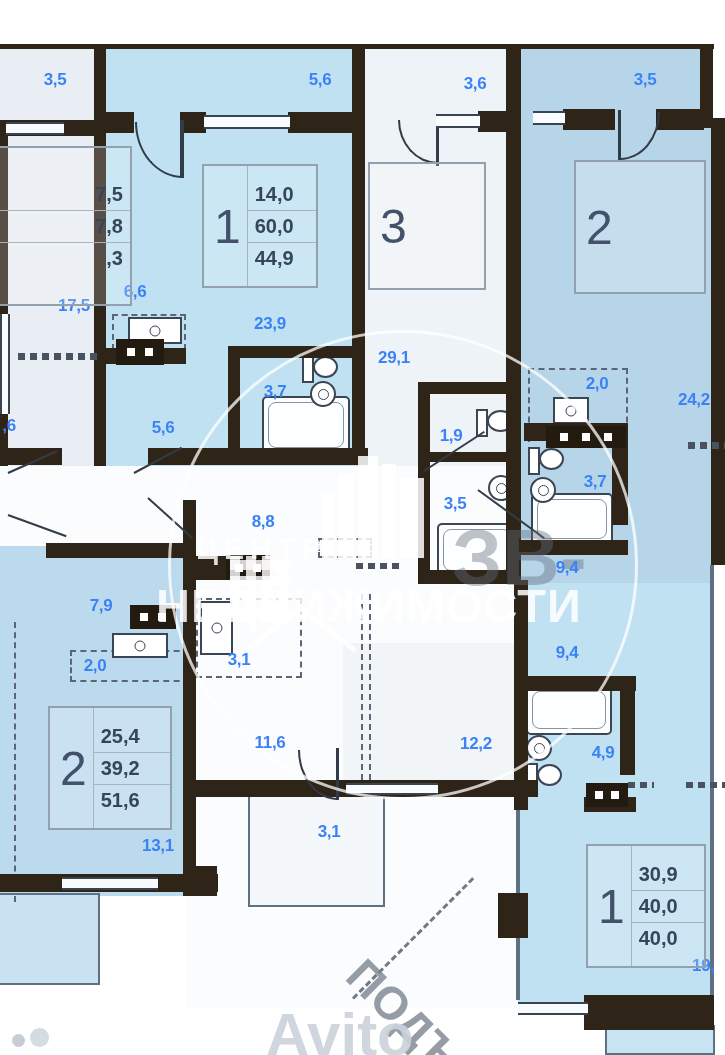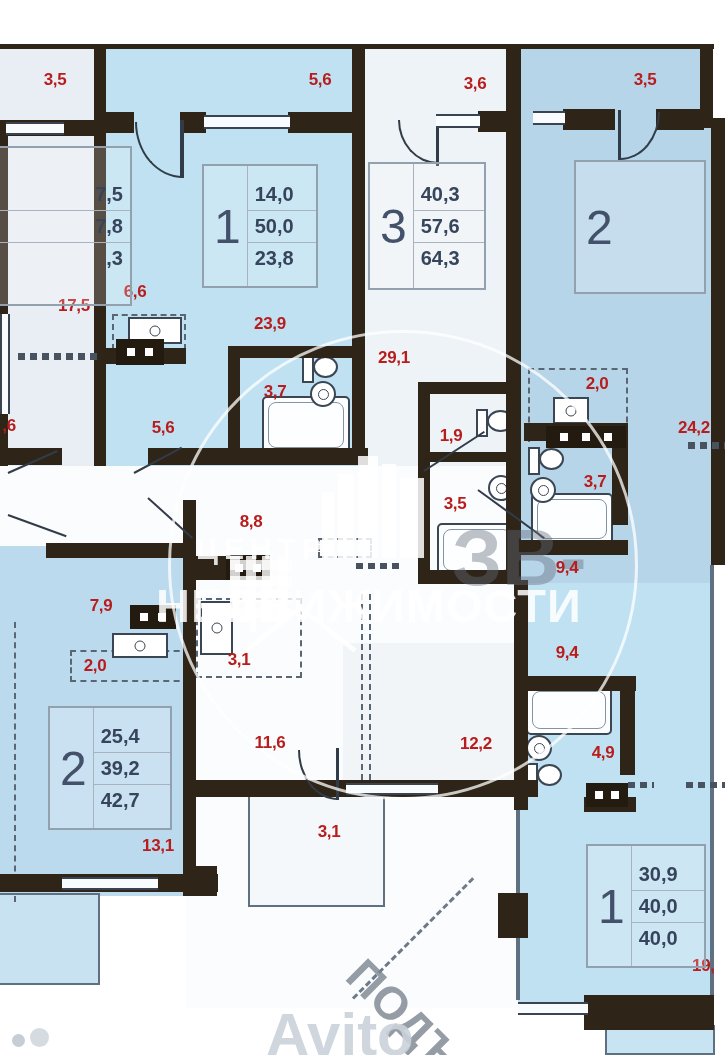--- a/index.html
+++ b/index.html
@@ -3,21 +3,21 @@
 <meta charset="utf-8">
 <style>
   html,body{margin:0;padding:0;background:#ffffff;}
   .plan{position:relative;width:725px;height:1055px;background:#ffffff;overflow:hidden;
         font-family:"Liberation Sans",sans-serif;}
   .rm{position:absolute;}
   .wl{position:absolute;background:#2e2417;z-index:10;}
   .tln{position:absolute;background:#5f7082;z-index:9;}
   .winh{position:absolute;background:#f9fcfe;border-top:2px solid #3a4450;border-bottom:2px solid #3a4450;box-sizing:border-box;z-index:12;}
   .winv{position:absolute;background:#f9fcfe;border-left:2px solid #3a4450;border-right:2px solid #3a4450;box-sizing:border-box;z-index:12;}
-  .lb{position:absolute;font-size:17px;font-weight:700;color:#b91c1c;letter-spacing:-0.3px;
+  .lb{position:absolute;font-size:17px;font-weight:700;color:#3b82f6;letter-spacing:-0.3px;
       text-align:center;white-space:nowrap;z-index:30;}
   .tub{position:absolute;background:#fdfeff;border:2px solid #3b4654;border-radius:5px;z-index:8;}
   .tub::after{content:"";position:absolute;left:4px;top:4px;right:4px;bottom:4px;border:1px solid #8494a2;border-radius:8px;}
   .snk{position:absolute;border:2px solid #3b4654;border-radius:50%;background:#fff;box-sizing:border-box;z-index:8;}
   .snk::after{content:"";position:absolute;left:25%;top:25%;width:45%;height:45%;border:1px solid #3b4654;border-radius:50%;}
   .wc{position:absolute;z-index:8;}
   .wc i{position:absolute;left:0;top:0;width:8px;height:100%;background:#fff;border:2px solid #3b4654;}
   .wc u{position:absolute;left:11px;top:1px;right:0;bottom:1px;background:#fff;border:2px solid #3b4654;border-radius:50%;}
   .ksnk{position:absolute;background:#fff;border:2px solid #3b4654;box-sizing:border-box;z-index:8;}
   .ksnk::after{content:"";position:absolute;width:9px;height:9px;border:1.5px solid #3b4654;border-radius:50%;left:50%;top:50%;transform:translate(-50%,-50%);}
@@ -200,24 +200,24 @@
   <div class="lb" style="left:42px;top:296px;width:64px;">17,5</div>
   <div class="lb" style="left:-8px;top:416px;width:34px;">,6</div>
   <div class="lb" style="left:108px;top:282px;width:54px;">6,6</div>
   <div class="lb" style="left:136px;top:418px;width:54px;">5,6</div>
   <div class="lb" style="left:238px;top:314px;width:64px;">23,9</div>
   <div class="lb" style="left:248px;top:382px;width:54px;">3,7</div>
   <div class="lb" style="left:362px;top:348px;width:64px;">29,1</div>
   <div class="lb" style="left:424px;top:426px;width:54px;">1,9</div>
   <div class="lb" style="left:428px;top:494px;width:54px;">3,5</div>
   <div class="lb" style="left:570px;top:374px;width:54px;">2,0</div>
-  <div class="lb" style="left:662px;top:418px;width:64px;text-align:center;">24,2</div>
+  <div class="lb" style="left:662px;top:390px;width:64px;text-align:center;">24,2</div>
   <div class="lb" style="left:568px;top:472px;width:54px;">3,7</div>
   <div class="lb" style="left:540px;top:558px;width:54px;">9,4</div>
-  <div class="lb" style="left:224px;top:512px;width:54px;">8,8</div>
+  <div class="lb" style="left:236px;top:512px;width:54px;">8,8</div>
   <div class="lb" style="left:74px;top:596px;width:54px;">7,9</div>
   <div class="lb" style="left:68px;top:656px;width:54px;">2,0</div>
   <div class="lb" style="left:212px;top:650px;width:54px;">3,1</div>
   <div class="lb" style="left:238px;top:733px;width:64px;">11,6</div>
   <div class="lb" style="left:444px;top:734px;width:64px;">12,2</div>
   <div class="lb" style="left:302px;top:822px;width:54px;">3,1</div>
   <div class="lb" style="left:126px;top:836px;width:64px;">13,1</div>
   <div class="lb" style="left:540px;top:643px;width:54px;">9,4</div>
   <div class="lb" style="left:576px;top:743px;width:54px;">4,9</div>
   <div class="lb" style="left:692px;top:956px;width:40px;text-align:left;">19,</div>
@@ -226,41 +226,36 @@
     <div class="vals">
       <div>7,5</div>
       <div>7,8</div>
       <div>,3</div>
     </div>
   </div>
   <div class="ib" style="left:202px;top:164px;width:112px;height:120px;">
     <div class="num">1</div>
     <div class="vals">
       <div>14,0</div>
-      <div>50,0</div>
-      <div>23,8</div>
+      <div>60,0</div>
+      <div>44,9</div>
     </div>
   </div>
   <div class="ib" style="left:368px;top:162px;width:114px;height:124px;">
     <div class="num">3</div>
-    <div class="vals">
-      <div>40,3</div>
-      <div>57,6</div>
-      <div>64,3</div>
-    </div>
   </div>
   <div class="ib" style="left:574px;top:160px;width:128px;height:130px;">
     <div class="num">2</div>
   </div>
   <div class="ib" style="left:48px;top:706px;width:120px;height:120px;">
     <div class="num">2</div>
     <div class="vals">
       <div>25,4</div>
       <div>39,2</div>
-      <div>42,7</div>
+      <div>51,6</div>
     </div>
   </div>
   <div class="ib" style="left:586px;top:844px;width:116px;height:120px;">
     <div class="num">1</div>
     <div class="vals">
       <div>30,9</div>
       <div>40,0</div>
       <div>40,0</div>
     </div>
   </div>

